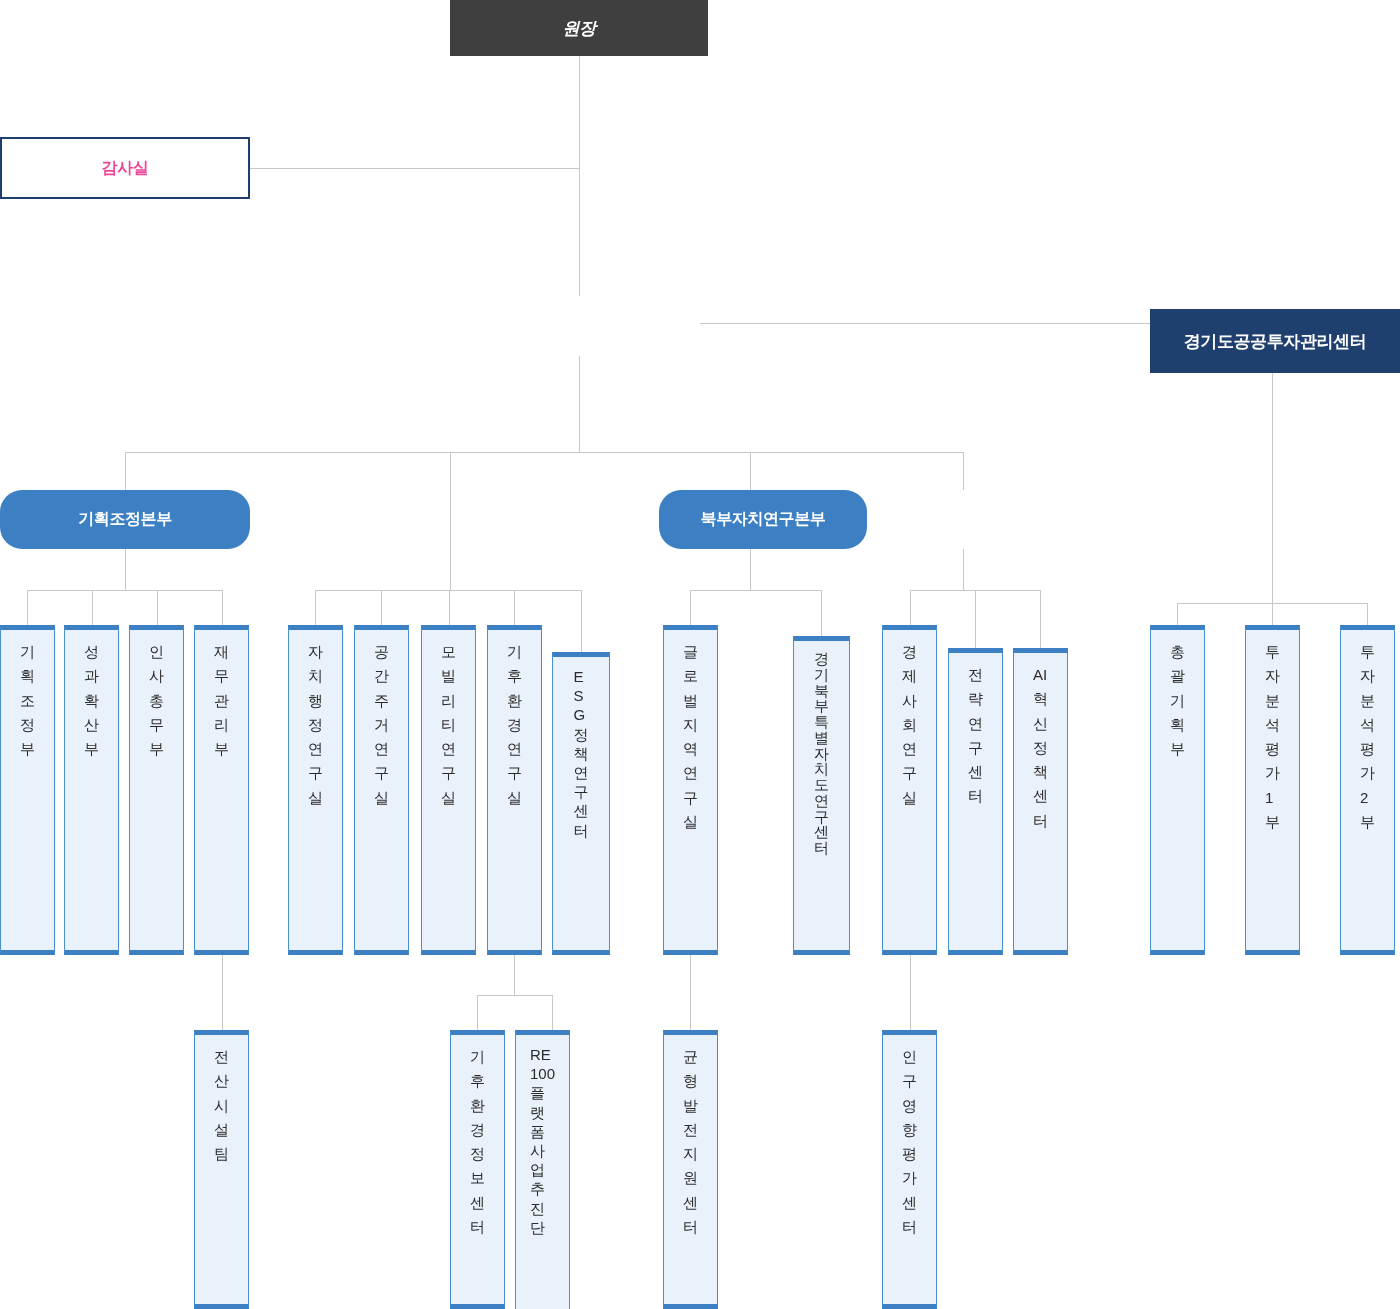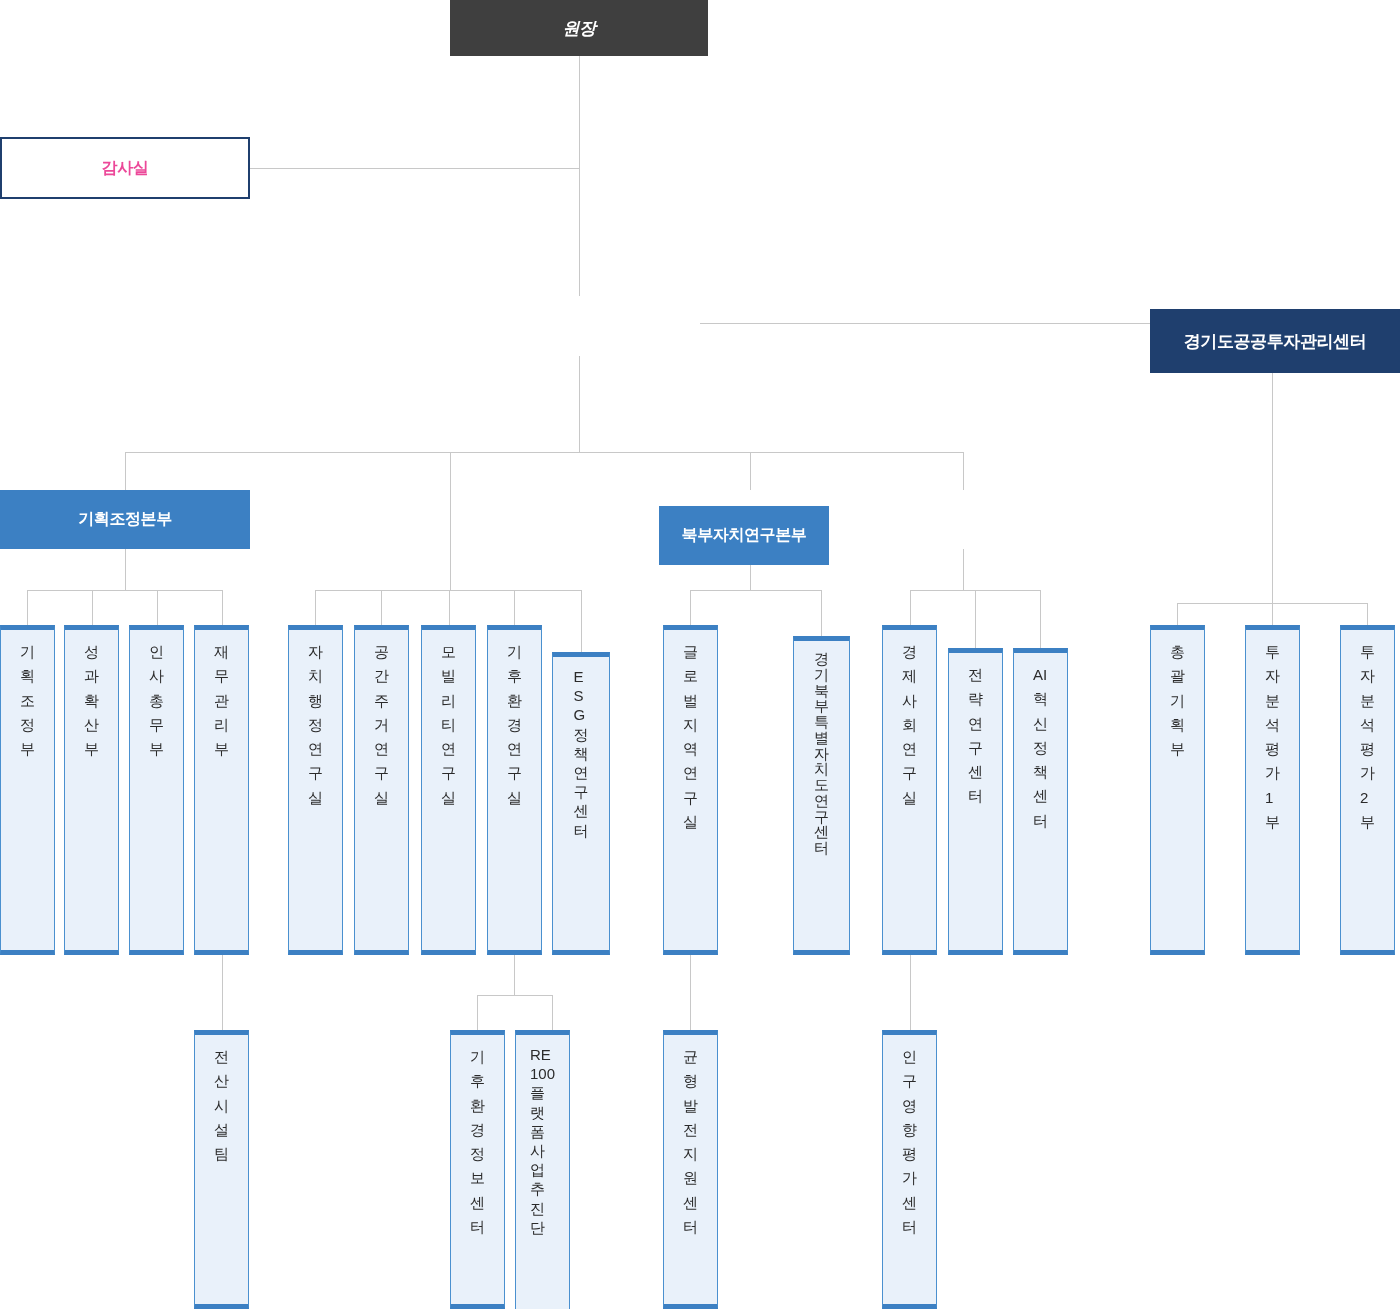--- a/index.html
+++ b/index.html
@@ -28,21 +28,21 @@
     align-items: center;
     justify-content: center;
     color: #ffffff;
     font-weight: bold;
     letter-spacing: -0.4px;
     z-index: 5;
   }
   .lvl-director { background: #3f3f3f; font-size: 17px; font-style: italic; }
   .lvl-vice     { background: #1f3f6e; font-size: 17px; }
   .lvl-center   { background: #1f3f6e; font-size: 17px; }
-  .lvl-div      { background: #3c80c3; font-size: 16px; }
+  .lvl-div      { background: #3c80c3; font-size: 16px; border-radius: 22px; }
 
   
   .box-audit {
     position: absolute;
     display: flex;
     align-items: center;
     justify-content: center;
     background: #ffffff;
     border: 2px solid #1f3f6e;
     color: #ec4899;
@@ -150,21 +150,21 @@
 
 
   <div class="box-solid lvl-center" style="left:1150px; top:292px; width:250px; height:64px;margin-top:17px;">
     <span>경기도공공투자관리센터</span>
   </div>
 
   <div class="box-solid lvl-div" style="left:0px; top:490px; width:250px; height:59px;">
     <span>기획조정본부</span>
   </div>
 
-  <div class="box-solid lvl-div" style="left:659px; top:490px; width:170px; height:59px;margin-top:16px;">
+  <div class="box-solid lvl-div" style="left:659px; top:490px; width:208px; height:59px;">
     <span>북부자치연구본부</span>
   </div>
 
 
   <div class="box-leaf" style="left:0px; top:625px; width:55px; height:330px;">
     <span class="vtext">기
 획
 조
 정
 부</span>

